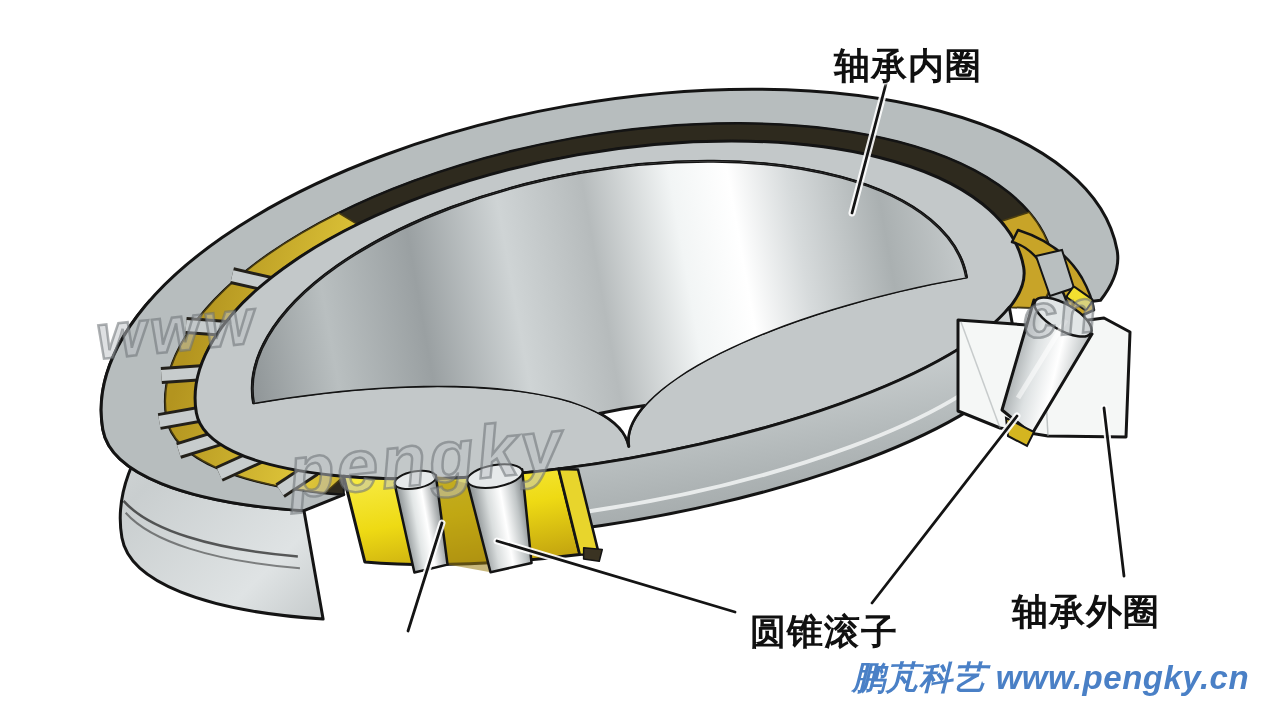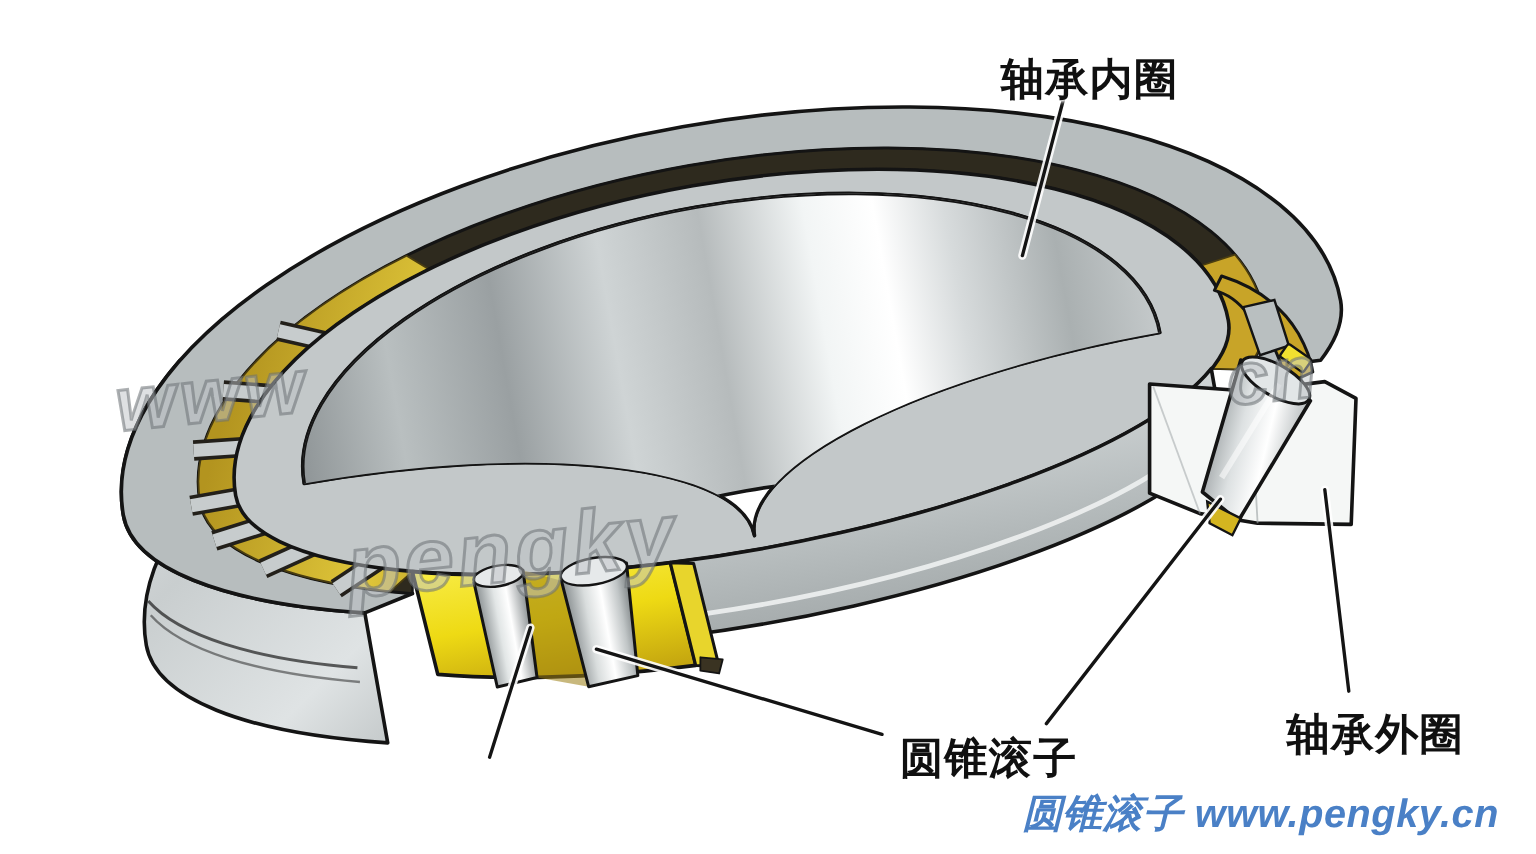--- a/index.html
+++ b/index.html
@@ -179,17 +179,17 @@
     </g>
   </g>
 </svg>
 
   <div class="watermark wm-www">www</div>
   <div class="watermark wm-pengky">pengky</div>
   <div class="watermark wm-cn">cn</div>
 
   <div class="callout" style="left:834px;top:42px;">轴承内圈</div>
   <div class="callout" style="left:750px;top:608px;">圆锥滚子</div>
-  <div class="callout" style="left:1072px;top:588px;">轴承外圈</div>
+  <div class="callout" style="left:1012px;top:588px;">轴承外圈</div>
 
-  <div class="footer-sig">圆锥滚子 www.pengky.cn</div>
+  <div class="footer-sig">鹏芃科艺 www.pengky.cn</div>
 
 </div>
 
 </body></html>

